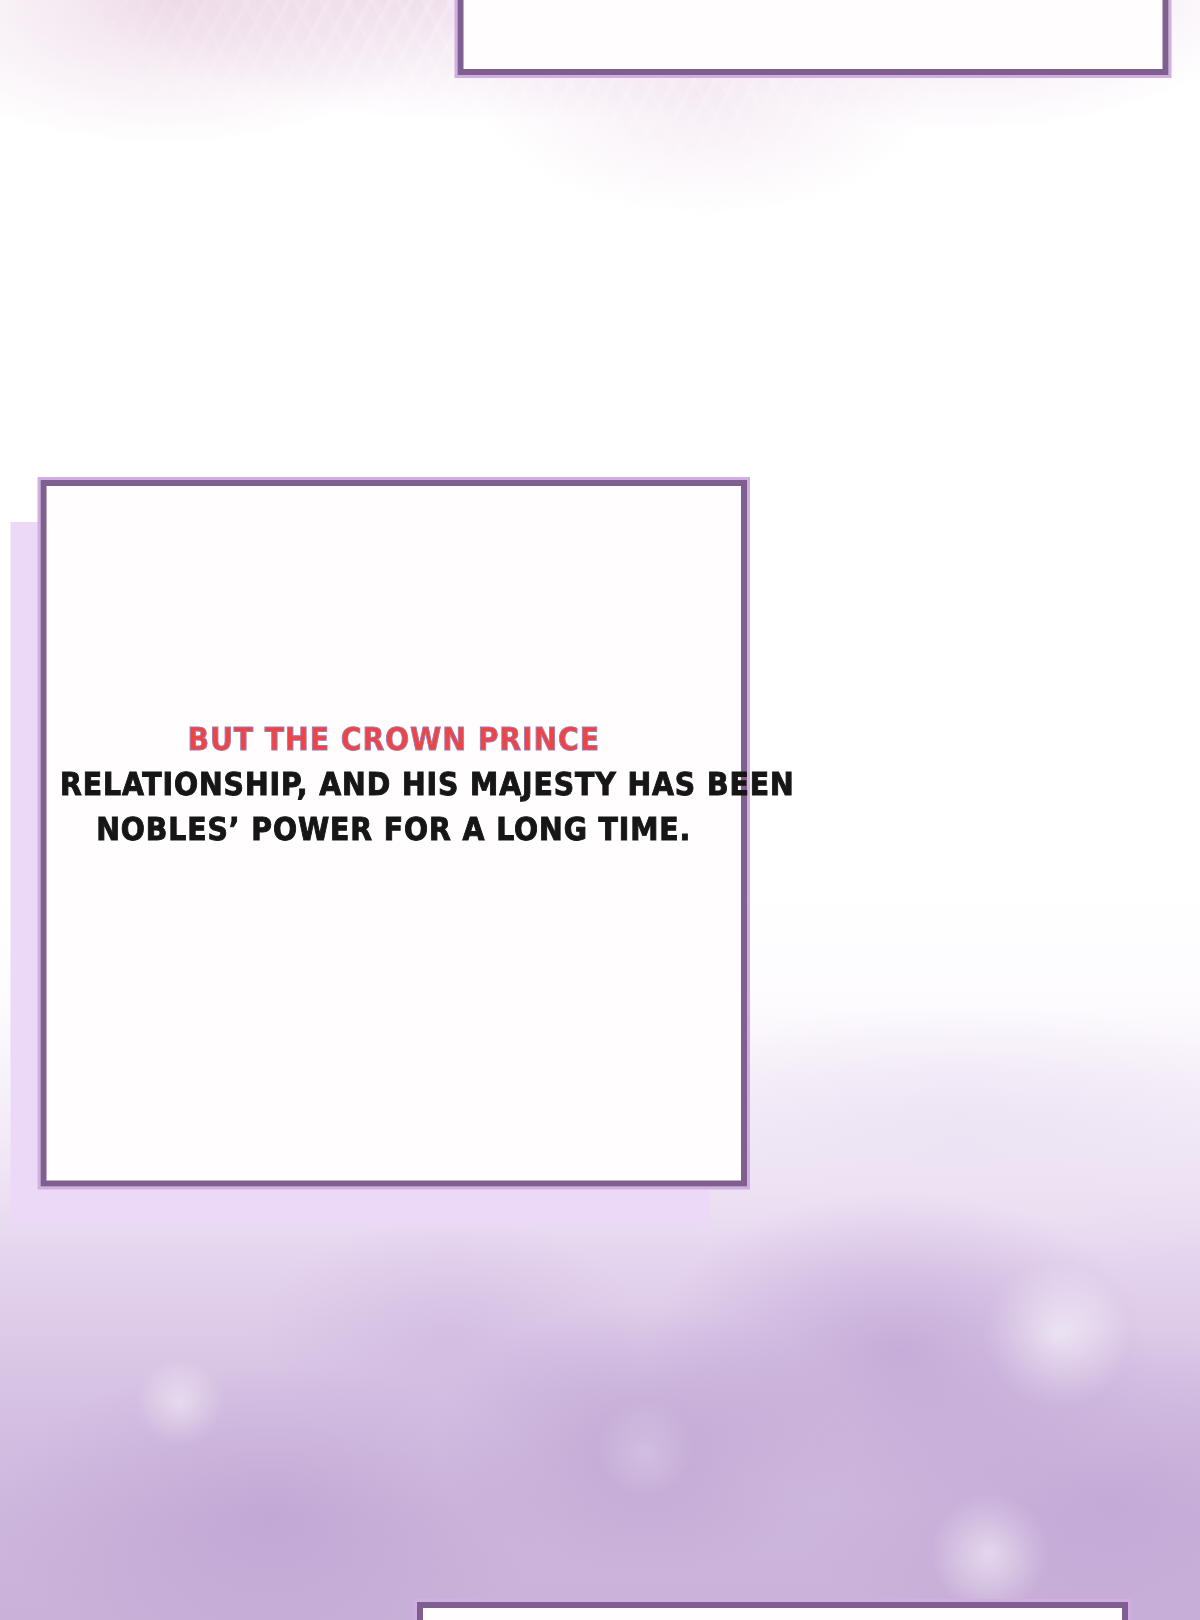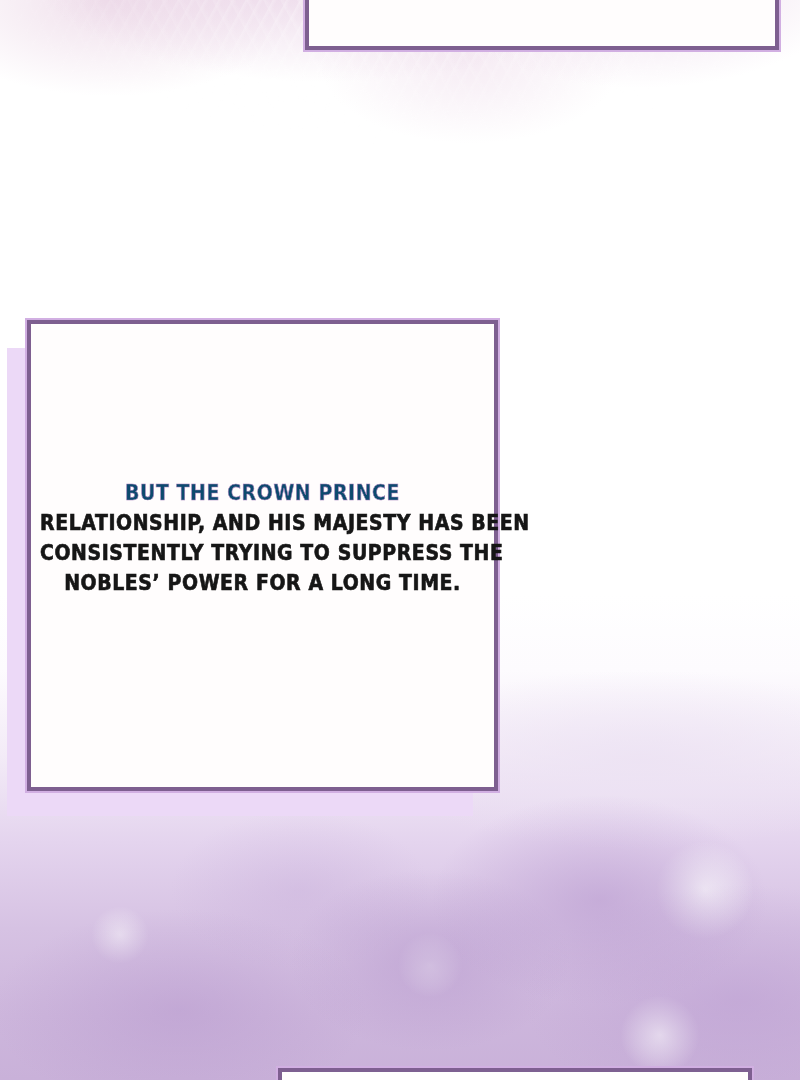--- a/index.html
+++ b/index.html
@@ -186,21 +186,20 @@
   <div class="bg-rays"></div>
   <div class="bg-fade"></div>
 
   <div class="frame-box" id="frame-top" style="border-color: rgb(126, 95, 144); background: rgb(255, 253, 253); box-shadow: rgb(209, 175, 226) 0px 0px 0px 2px;"></div>
 
   <div class="frame-shadow" id="frame-main-shadow" style="background: rgb(236, 217, 247);"></div>
 
   <div class="frame-box" id="frame-main" style="border-color: rgb(126, 95, 144); background: rgb(255, 253, 253); box-shadow: rgb(209, 175, 226) 0px 0px 0px 2px;"></div>
 
   <div id="narration" style="color: rgb(22, 22, 22);">
-      <span class="line accent" style="color: #0c4a6e; -webkit-text-stroke: 0.6px rgb(156, 124, 182);">BUT THE CROWN PRINCE</span>
+      <span class="line accent" style="color: #ef4444; -webkit-text-stroke: 0.6px rgb(156, 124, 182);">BUT THE CROWN PRINCE</span>
       <span class="line">RELATIONSHIP, AND HIS MAJESTY HAS BEEN</span>
-      <span class="line">CONSISTENTLY TRYING TO SUPPRESS THE</span>
       <span class="line">NOBLES’ POWER FOR A LONG TIME.</span>
     </div>
 
   <div class="frame-box" id="frame-bottom" style="border-color: rgb(126, 95, 144); background: rgb(255, 253, 253); box-shadow: rgb(209, 175, 226) 0px 0px 0px 2px;"></div>
 
 </div>
 
 </body></html>

